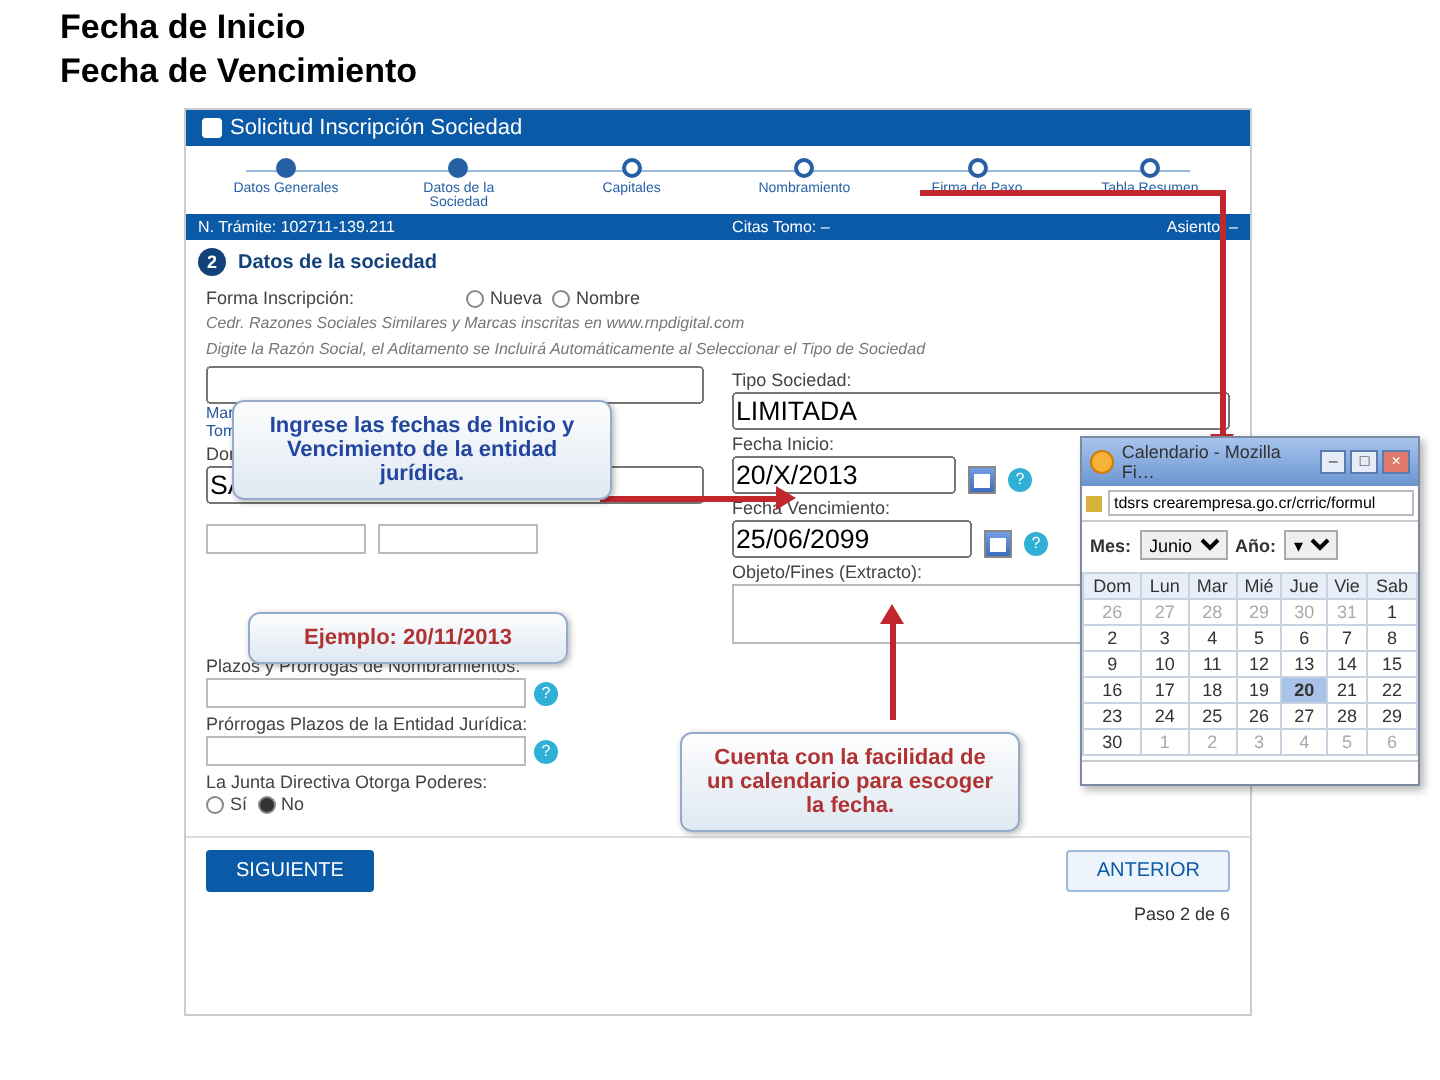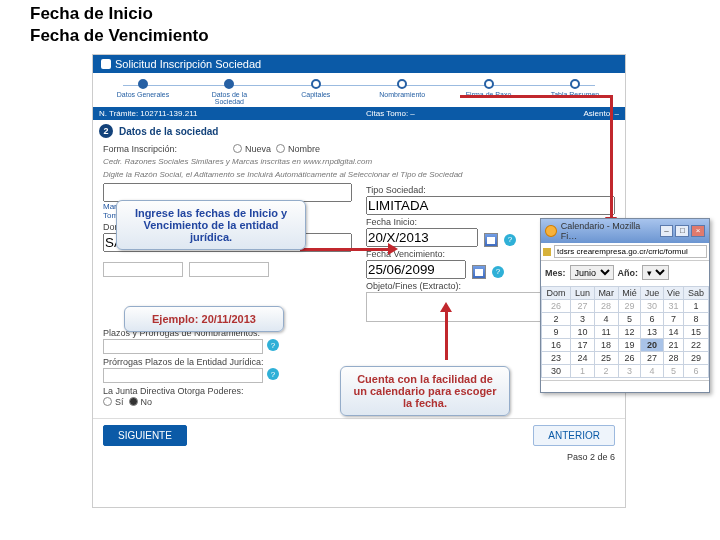--- a/index.html
+++ b/index.html
@@ -17,21 +17,21 @@
   .step { position:relative; text-align:center; width:60px; font-size:7px; color:#2660a4; }
   .step .dot { width:10px; height:10px; border:2px solid #2660a4; border-radius:50%; margin:0 auto 2px auto; background:#fff; position:relative; z-index:2; }
   .step.done .dot { background:#2660a4; }
 
   .step-bar { background:#0b5aa7; color:#fff; font-size:8px; padding:2px 6px; display:flex; justify-content:space-between; }
 
   .section-head { display:flex; align-items:center; padding:4px 6px; font-weight:bold; font-size:10px; color:#13427a; }
   .section-head .num { width:14px; height:14px; border-radius:50%; background:#13427a; color:#fff; display:flex; align-items:center; justify-content:center; font-size:9px; margin-right:6px; }
 
   .body { padding: 2px 10px; }
-  .row { display:flex; margin-bottom:3px; font-size:9px; color:#444; }
+  .row { display:flex; align-items:center; margin-bottom:3px; font-size:9px; color:#444; }
   .row label { width:130px; }
   .row .radio { width:9px; height:9px; border:1px solid #888; border-radius:50%; margin-right:3px; display:inline-block; vertical-align:middle; }
   .row input[type=text] { border:1px solid #bbb; height:15px; font-size:9px; padding:0 3px; }
   .note-italic { font-style: italic; font-size:8px; color:#777; margin-bottom:4px; }
   .help { width:12px; height:12px; border-radius:50%; background:#2fb0d7; color:#fff; font-size:8px; display:inline-flex; align-items:center; justify-content:center; margin-left:4px; }
   .two-col { display:flex; gap:14px; }
   .col { flex:1; }
   .field-label { font-size:9px; color:#444; margin:2px 0 1px 0; }
   .cal-icon { width:14px; height:14px; border:1px solid #888; display:inline-block; vertical-align:middle; margin-left:3px; background:linear-gradient(180deg,#739ee5,#3f6bbf); position:relative; }
   .cal-icon::after{ content:""; position:absolute; top:3px; left:2px; right:2px; bottom:2px; background:#fff; }
@@ -167,21 +167,21 @@
 
         <div class="field-label">Fecha Inicio:</div>
         <div>
           <input type="text" style="width: 112px;" value="20/X/2013">
           <span class="cal-icon"></span>
           <span class="help">?</span>
         </div>
 
         <div class="field-label">Fecha Vencimiento:</div>
         <div>
-          <input type="text" style="width: 100px;" value="25/06/2099">
+          <input type="text" style="width: 120px;" value="25/06/2099">
           <span class="cal-icon"></span>
           <span class="help">?</span>
         </div>
 
         <div class="field-label">Objeto/Fines (Extracto):</div>
         <div class="textarea-mimic"></div>
       </div>
     </div>
 
     <div class="field-label" style="margin-top:6px;">Plazos y Prórrogas de Nombramientos:</div>

